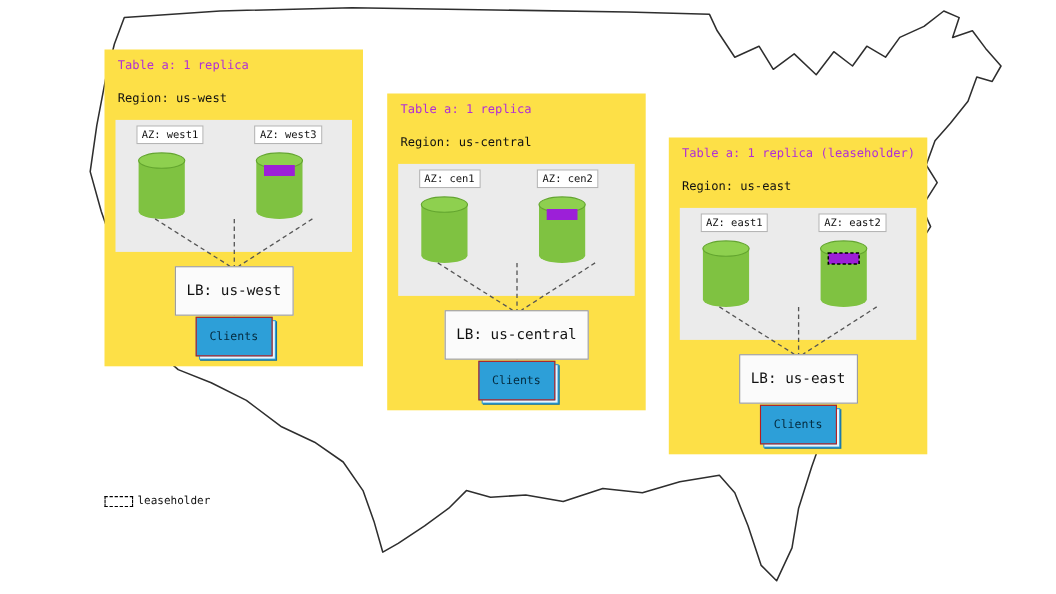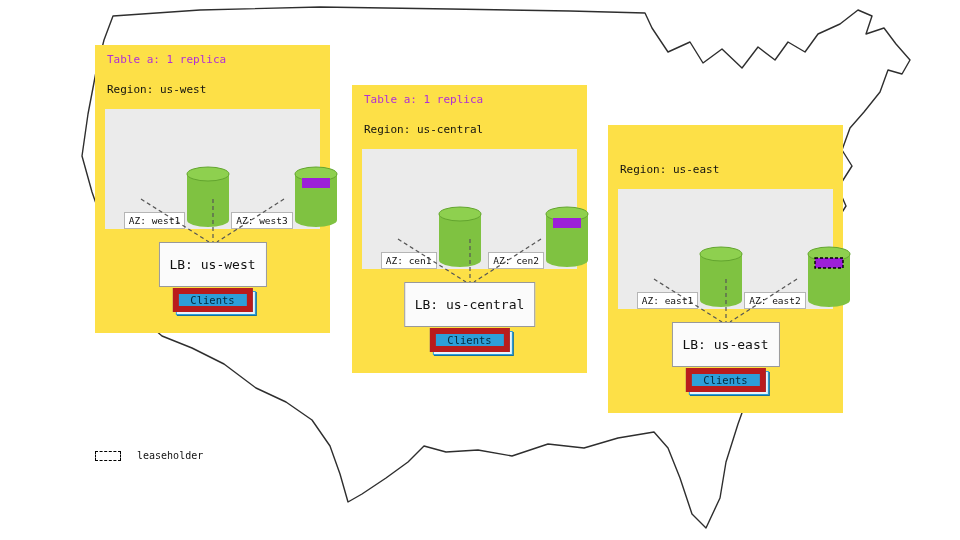--- a/index.html
+++ b/index.html
@@ -13,41 +13,41 @@
   .region-card{position:absolute;width:235px;height:288px;background:#fde047;z-index:2;}
   .card-west{left:95px;top:45px;}
   .card-central{left:352px;top:85px;}
   .card-east{left:608px;top:125px;}
 
   .card-title{position:absolute;left:12px;top:8px;font-size:11px;color:#b02fd6;white-space:nowrap;}
   .region-label{position:absolute;left:12px;top:38px;font-size:11px;color:#111;white-space:nowrap;}
 
   .az-panel{position:absolute;left:10px;top:64px;width:215px;height:120px;background:#ebebeb;
     display:flex;justify-content:space-around;}
-  .az-col{display:flex;flex-direction:row;align-items:flex-end;width:70px;margin-top:48px;}
+  .az-col{display:flex;flex-direction:column;align-items:flex-start;width:70px;}
   .az-label{margin-top:5px;background:#fff;border:1px solid #b5b5b5;font-size:9.5px;
     padding:2px 4px;white-space:nowrap;color:#111;}
   .cylinder{margin-top:6px;line-height:0;}
 
   .band{fill:#9c1fd8;display:none;}
   .band.leaseholder{stroke:#000;stroke-width:1.4;stroke-dasharray:3 2;}
 
   .connectors{position:absolute;left:0;top:0;pointer-events:none;}
   .dash{stroke:#555;stroke-width:1.2;stroke-dasharray:4 3;fill:none;}
 
   .lb-box{position:absolute;top:197px;left:50%;transform:translateX(-50%);
     background:#fbfbfb;border:1px solid #999;font-size:13px;padding:14px 10px;
     white-space:nowrap;color:#111;z-index:3;}
   .clients-box{position:absolute;top:243px;left:50%;transform:translateX(-50%);
-    background:#2d9fd8;border:6px solid #b91c1c;color:#04293c;font-size:10.5px;
-    padding:0 12px;white-space:nowrap;z-index:3;
+    background:#2d9fd8;border:1px solid #b91c1c;color:#04293c;font-size:10.5px;
+    padding:11px 12px;white-space:nowrap;z-index:3;
     box-shadow:3px 3px 0 -1px #eaf5fc, 3px 3px 0 0 #2d9fd8, 4px 4px 0 0 #17709f;}
 
   .legend{position:absolute;left:95px;top:450px;z-index:2;display:flex;align-items:center;
-    gap:16px;font-size:10px;color:#111;}
+    gap:4px;font-size:10px;color:#111;}
   .legend-swatch{width:24px;height:8px;border:1.6px dashed #000;background:#fff;display:inline-block;}
 </style>
 </head>
 <body>
 
 <svg class="map-svg" width="960" height="540" viewBox="0 0 960 540">
   <path class="map-outline" d="M113,16 L200,10 L320,7 L450,9 L570,11 L645,13
     L652,28 L668,52 L690,42 L703,63 L722,49 L742,68 L758,47 L775,60 L788,42 L805,52 L818,34
     L840,24 L858,10 L872,16 L866,34 L884,28 L896,44 L910,60 L902,74 L888,70
     L880,92 L864,112 L850,128 L842,150 L852,166 L838,188 L846,206
@@ -123,20 +123,21 @@
     <path class="dash" d="M46,154 L114,197"></path>
     <path class="dash" d="M118,154 L118,197"></path>
     <path class="dash" d="M189,154 L122,197"></path>
     <path class="dash" d="M118,217 L118,243"></path>
   </svg>
   <div class="lb-box">LB: us-central</div>
   <div class="clients-box">Clients</div>
 </div>
 
 <div class="region-card card-east">
+  <div class="card-title">Table a: 1 replica (leaseholder)</div>
   <div class="region-label">Region: us-east</div>
   <div class="az-panel">
     <div class="az-col">
       <div class="az-label">AZ: east1</div>
       <div class="cylinder">
         <svg width="46" height="64" viewBox="0 0 46 64">
           <path d="M2,9 L2,55 A21,7 0 0 0 44,55 L44,9" fill="#7fc241"></path>
           <ellipse cx="23" cy="9" rx="21" ry="7" fill="#8ed04f" stroke="#63a52f" stroke-width="1"></ellipse>
           <rect class="band" x="9" y="13" width="28" height="10"></rect>
         </svg>

